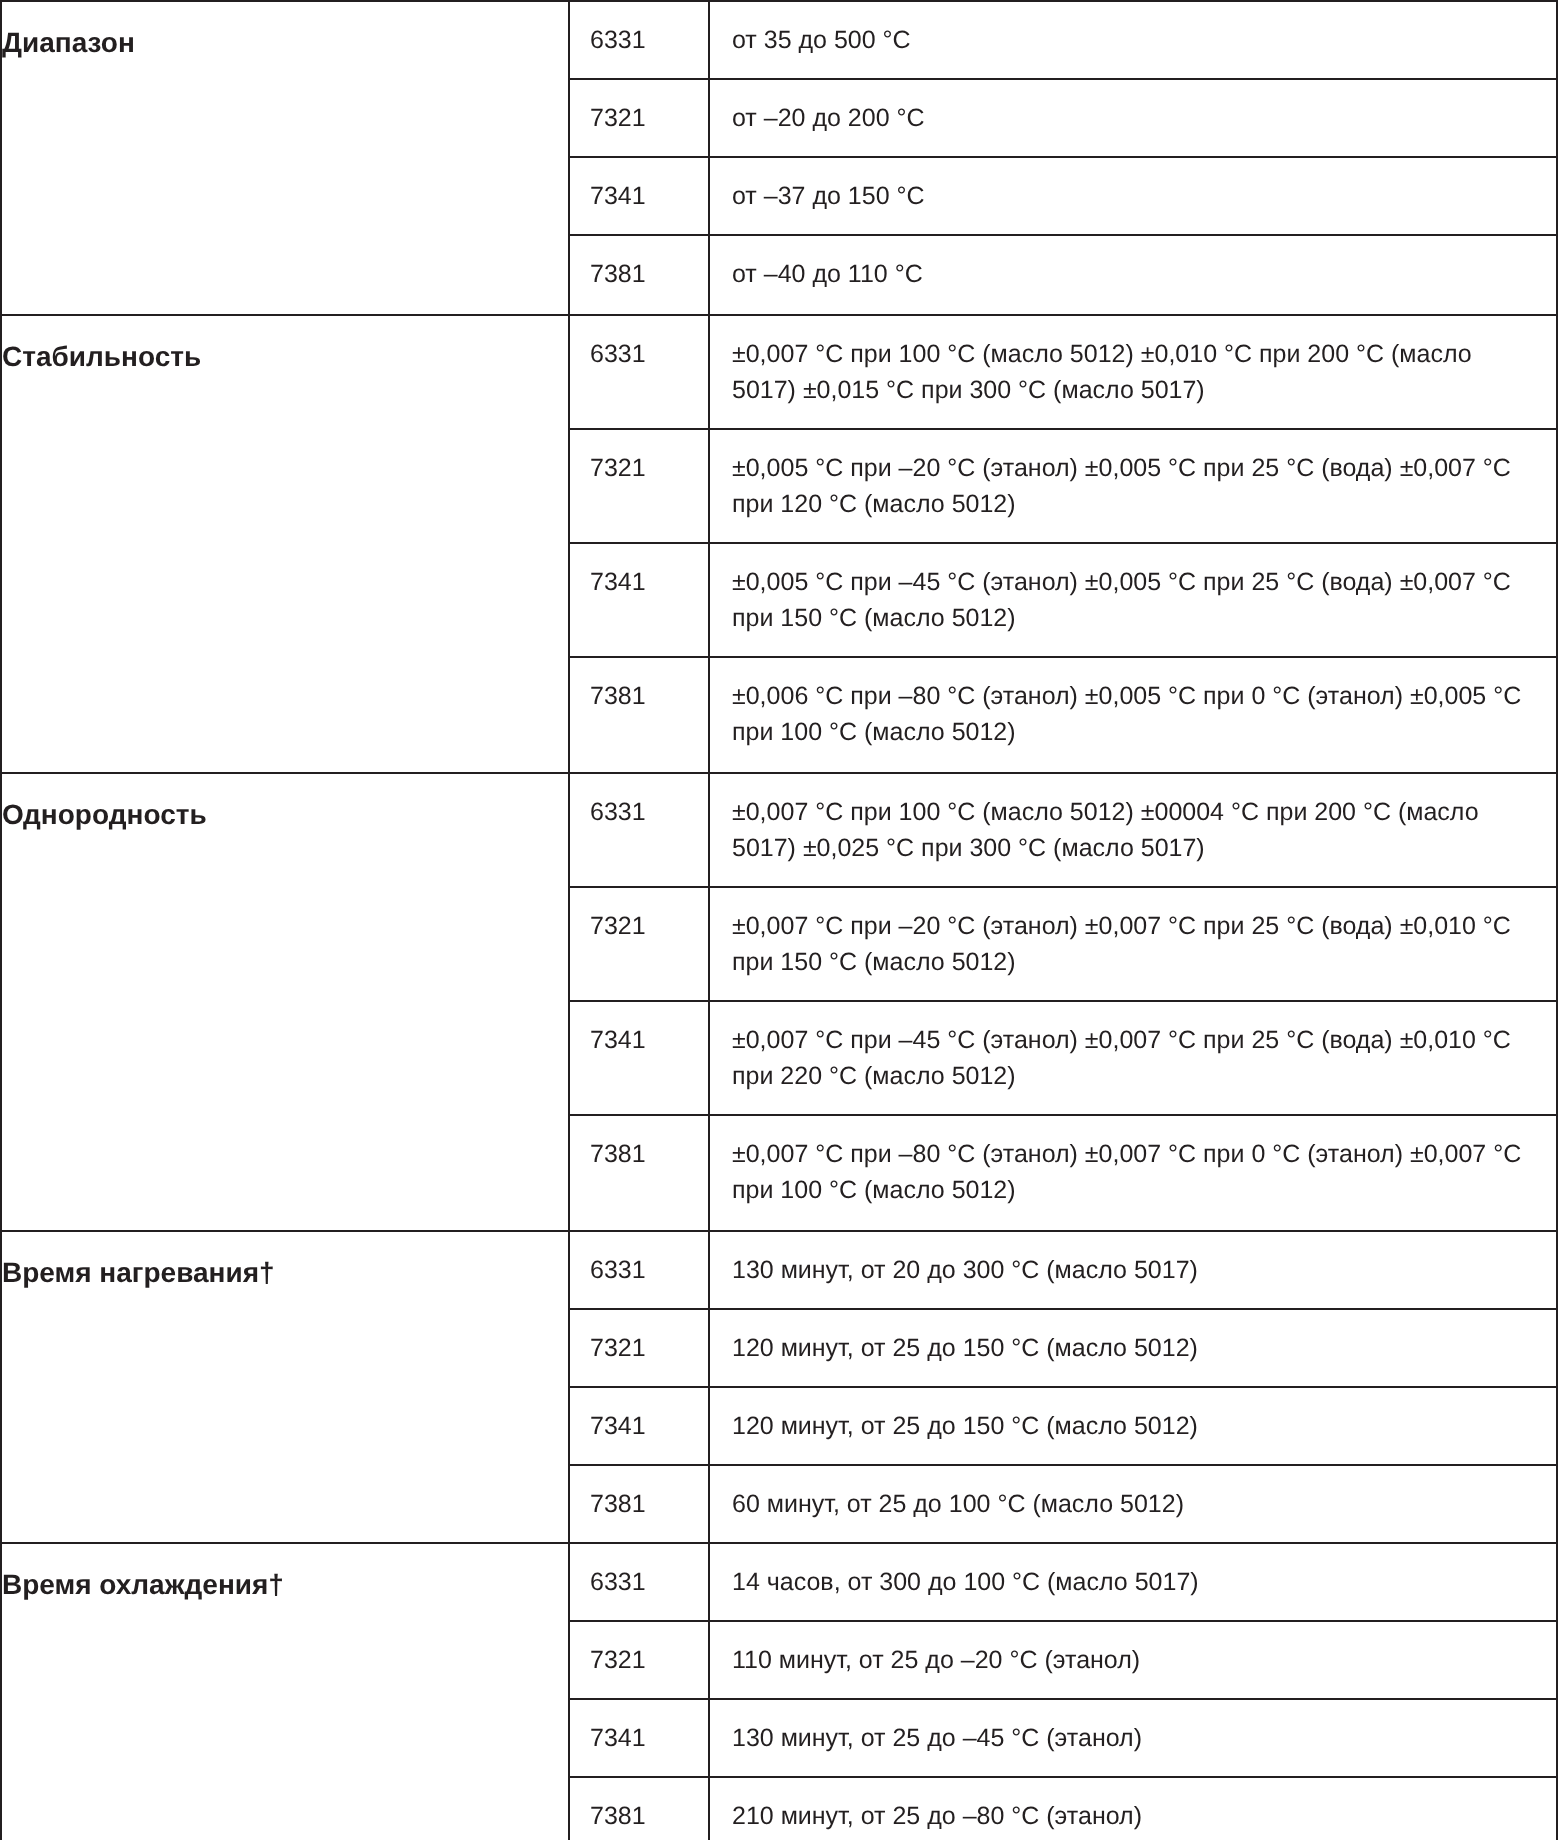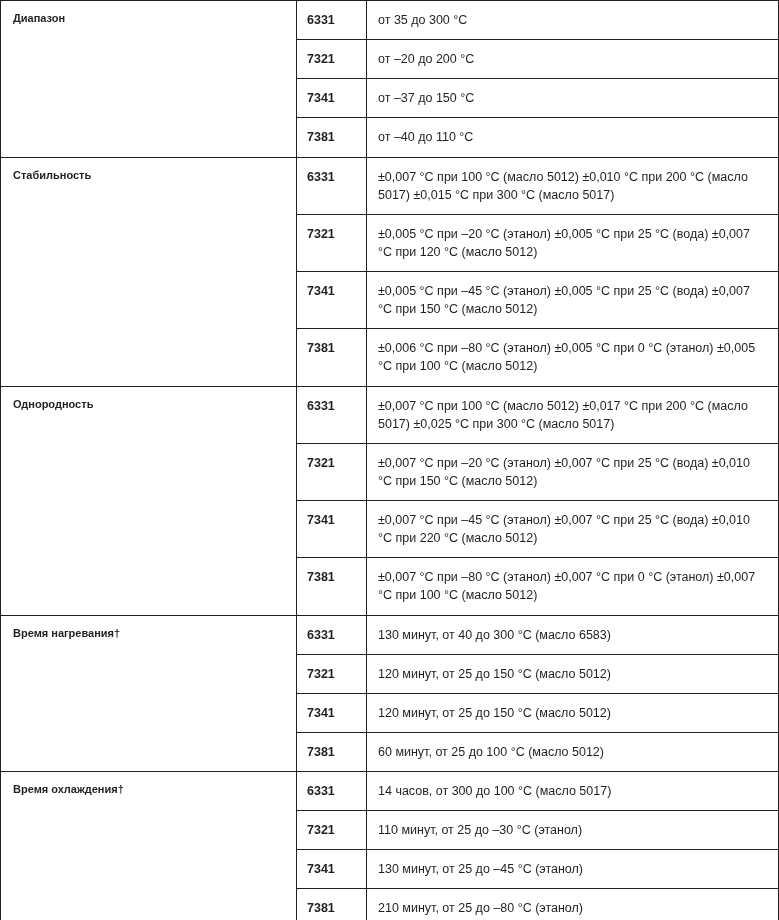--- a/index.html
+++ b/index.html
@@ -19,46 +19,46 @@
   .spec-table td {
     border: 1px solid #231f20;
     vertical-align: top;
     padding: 10px 9px 10px 10px;
     font-size: 12.5px;
     line-height: 1.45;
   }
   td.param-cell {
     width: 274px;
     font-weight: bold;
-    font-size: 11px;
-    padding-left: 12px;
+    font-size: 14px;
+    padding-left: 0;
   }
   td.model-cell {
     width: 50px;
-    font-weight: bold;
+    font-weight: normal;
     text-align: left;
     padding-left: 10px;
     white-space: nowrap;
   }
   td.value-cell {
     padding-left: 11px;
     padding-right: 14px;
     font-weight: normal;
   }
   
 </style>
 </head>
 <body>
 
 <table class="spec-table">
   <tbody>
       <tr>
         <td class="param-cell" rowspan="4">Диапазон</td>
         <td class="model-cell">6331</td>
-        <td class="value-cell">от 35 до 300 °C</td>
+        <td class="value-cell">от 35 до 500 °C</td>
       </tr>
       <tr>
         <td class="model-cell">7321</td>
         <td class="value-cell">от –20 до 200 °C</td>
       </tr>
       <tr>
         <td class="model-cell">7341</td>
         <td class="value-cell">от –37 до 150 °C</td>
       </tr>
       <tr>
@@ -78,59 +78,59 @@
         <td class="model-cell">7341</td>
         <td class="value-cell">±0,005 °C при –45 °C (этанол) ±0,005 °C при 25 °C (вода) ±0,007 °C при 150 °C (масло 5012)</td>
       </tr>
       <tr>
         <td class="model-cell">7381</td>
         <td class="value-cell">±0,006 °C при –80 °C (этанол) ±0,005 °C при 0 °C (этанол) ±0,005 °C при 100 °C (масло 5012)</td>
       </tr>
       <tr>
         <td class="param-cell" rowspan="4">Однородность</td>
         <td class="model-cell">6331</td>
-        <td class="value-cell">±0,007 °C при 100 °C (масло 5012) ±0,017 °C при 200 °C (масло 5017) ±0,025 °C при 300 °C (масло 5017)</td>
+        <td class="value-cell">±0,007 °C при 100 °C (масло 5012) ±00004 °C при 200 °C (масло 5017) ±0,025 °C при 300 °C (масло 5017)</td>
       </tr>
       <tr>
         <td class="model-cell">7321</td>
         <td class="value-cell">±0,007 °C при –20 °C (этанол) ±0,007 °C при 25 °C (вода) ±0,010 °C при 150 °C (масло 5012)</td>
       </tr>
       <tr>
         <td class="model-cell">7341</td>
         <td class="value-cell">±0,007 °C при –45 °C (этанол) ±0,007 °C при 25 °C (вода) ±0,010 °C при 220 °C (масло 5012)</td>
       </tr>
       <tr>
         <td class="model-cell">7381</td>
         <td class="value-cell">±0,007 °C при –80 °C (этанол) ±0,007 °C при 0 °C (этанол) ±0,007 °C при 100 °C (масло 5012)</td>
       </tr>
       <tr>
         <td class="param-cell" rowspan="4">Время нагревания†</td>
         <td class="model-cell">6331</td>
-        <td class="value-cell">130 минут, от 40 до 300 °C (масло 6583)</td>
+        <td class="value-cell">130 минут, от 20 до 300 °C (масло 5017)</td>
       </tr>
       <tr>
         <td class="model-cell">7321</td>
         <td class="value-cell">120 минут, от 25 до 150 °C (масло 5012)</td>
       </tr>
       <tr>
         <td class="model-cell">7341</td>
         <td class="value-cell">120 минут, от 25 до 150 °C (масло 5012)</td>
       </tr>
       <tr>
         <td class="model-cell">7381</td>
         <td class="value-cell">60 минут, от 25 до 100 °C (масло 5012)</td>
       </tr>
       <tr>
         <td class="param-cell" rowspan="4">Время охлаждения†</td>
         <td class="model-cell">6331</td>
         <td class="value-cell">14 часов, от 300 до 100 °C (масло 5017)</td>
       </tr>
       <tr>
         <td class="model-cell">7321</td>
-        <td class="value-cell">110 минут, от 25 до –30 °C (этанол)</td>
+        <td class="value-cell">110 минут, от 25 до –20 °C (этанол)</td>
       </tr>
       <tr>
         <td class="model-cell">7341</td>
         <td class="value-cell">130 минут, от 25 до –45 °C (этанол)</td>
       </tr>
       <tr>
         <td class="model-cell">7381</td>
         <td class="value-cell">210 минут, от 25 до –80 °C (этанол)</td>
       </tr>
     </tbody>

